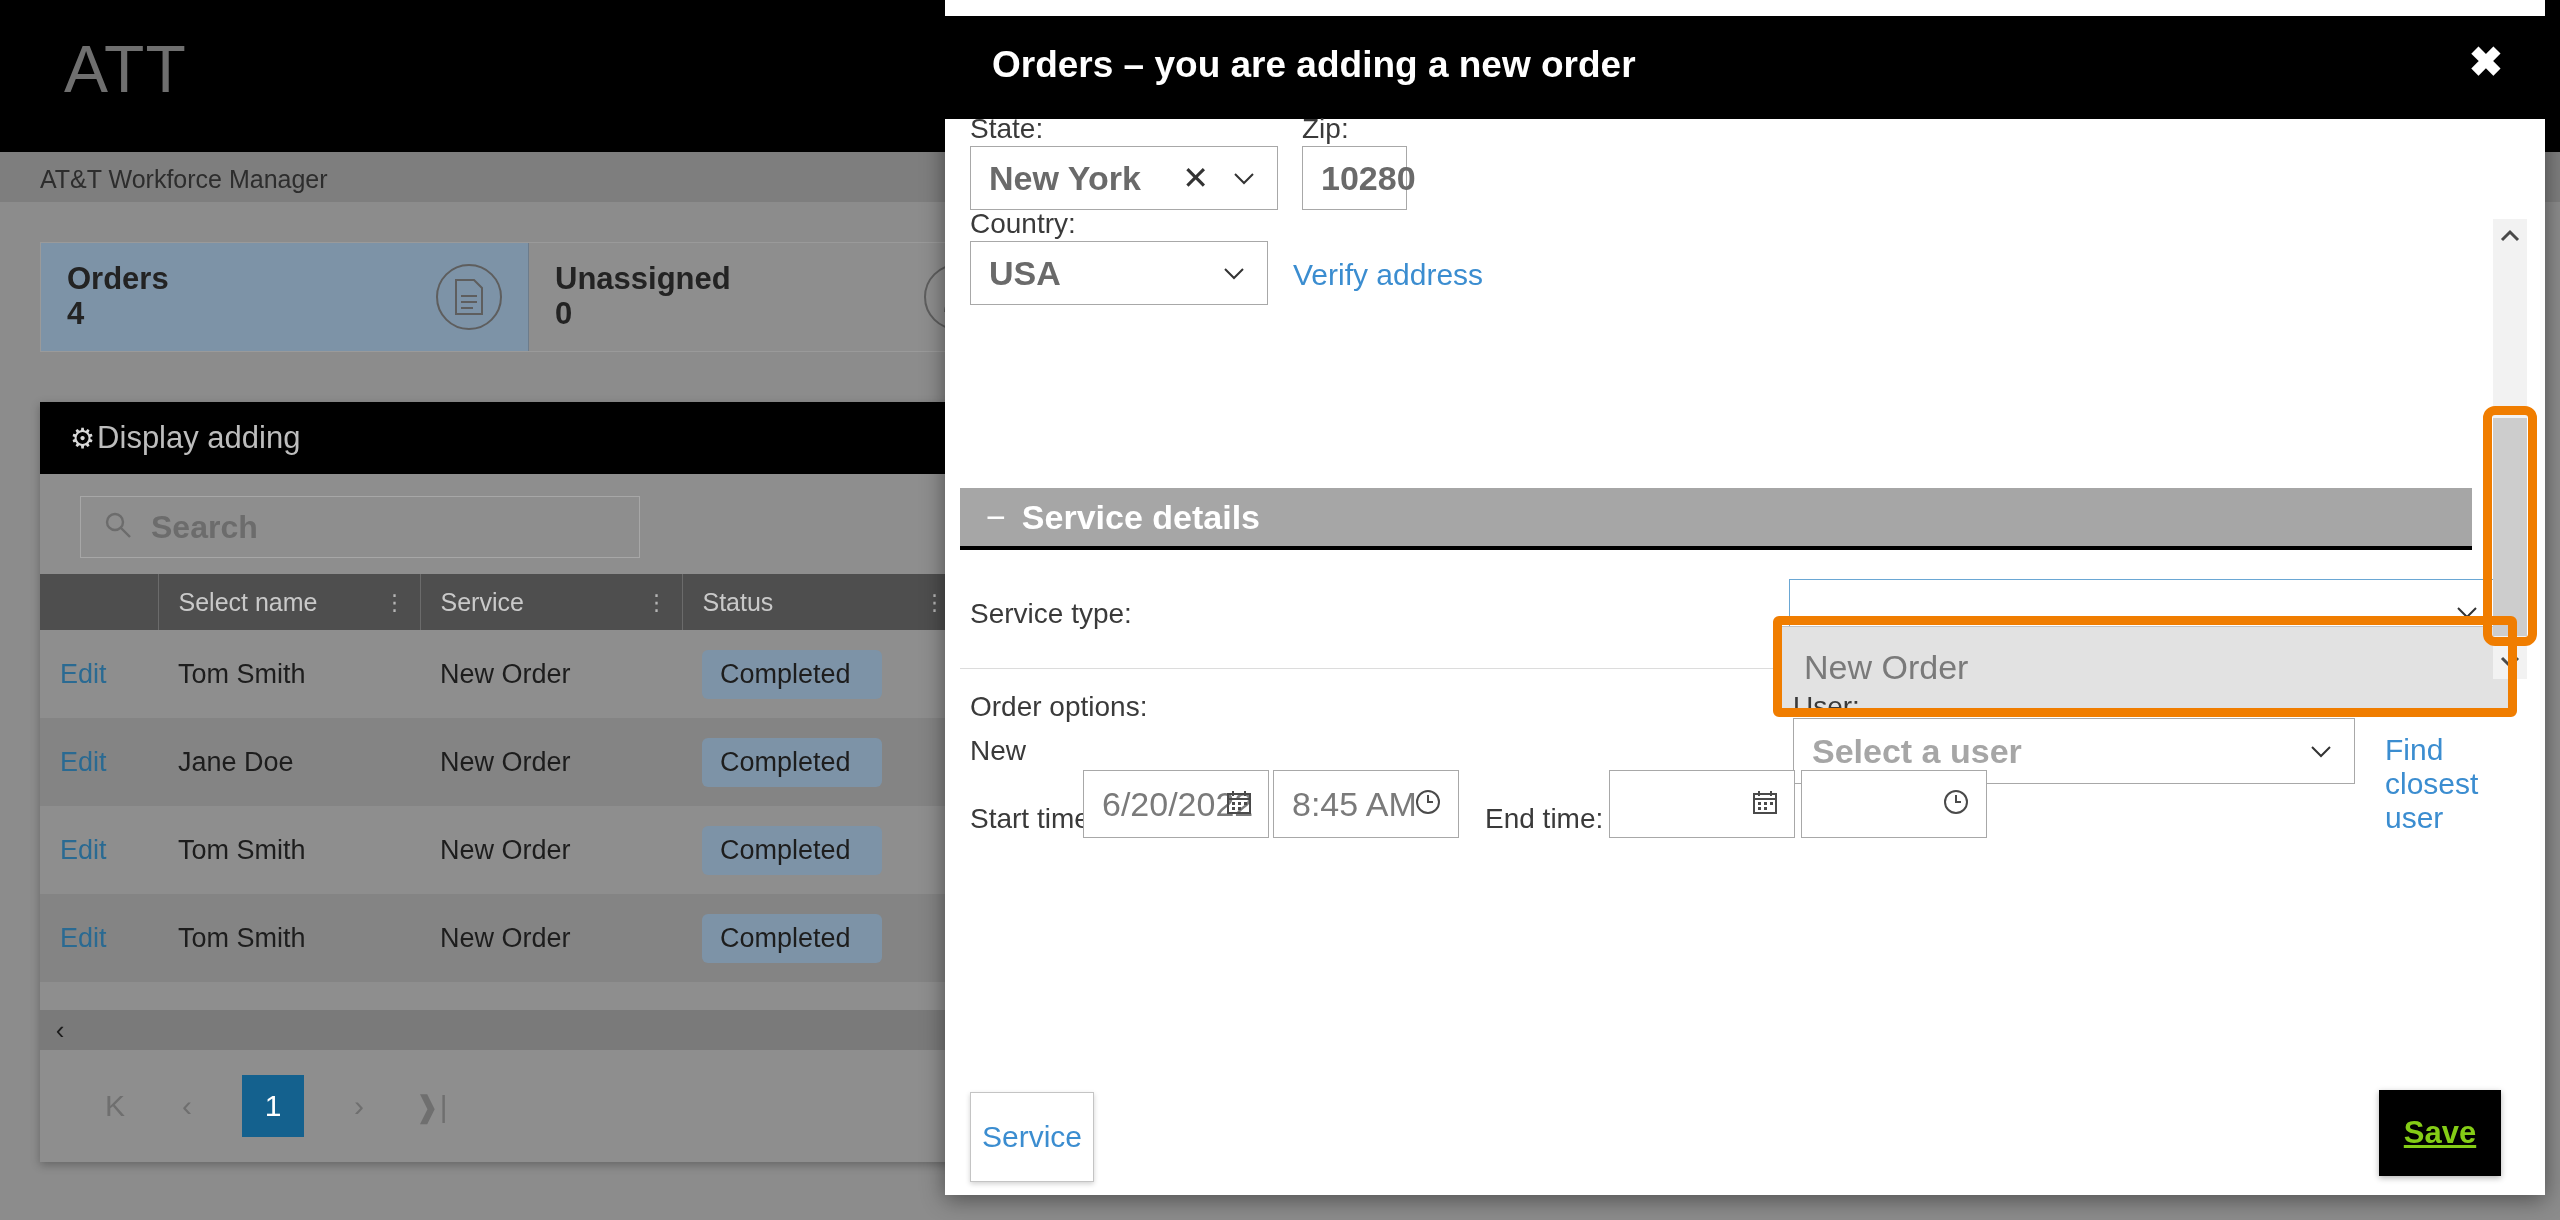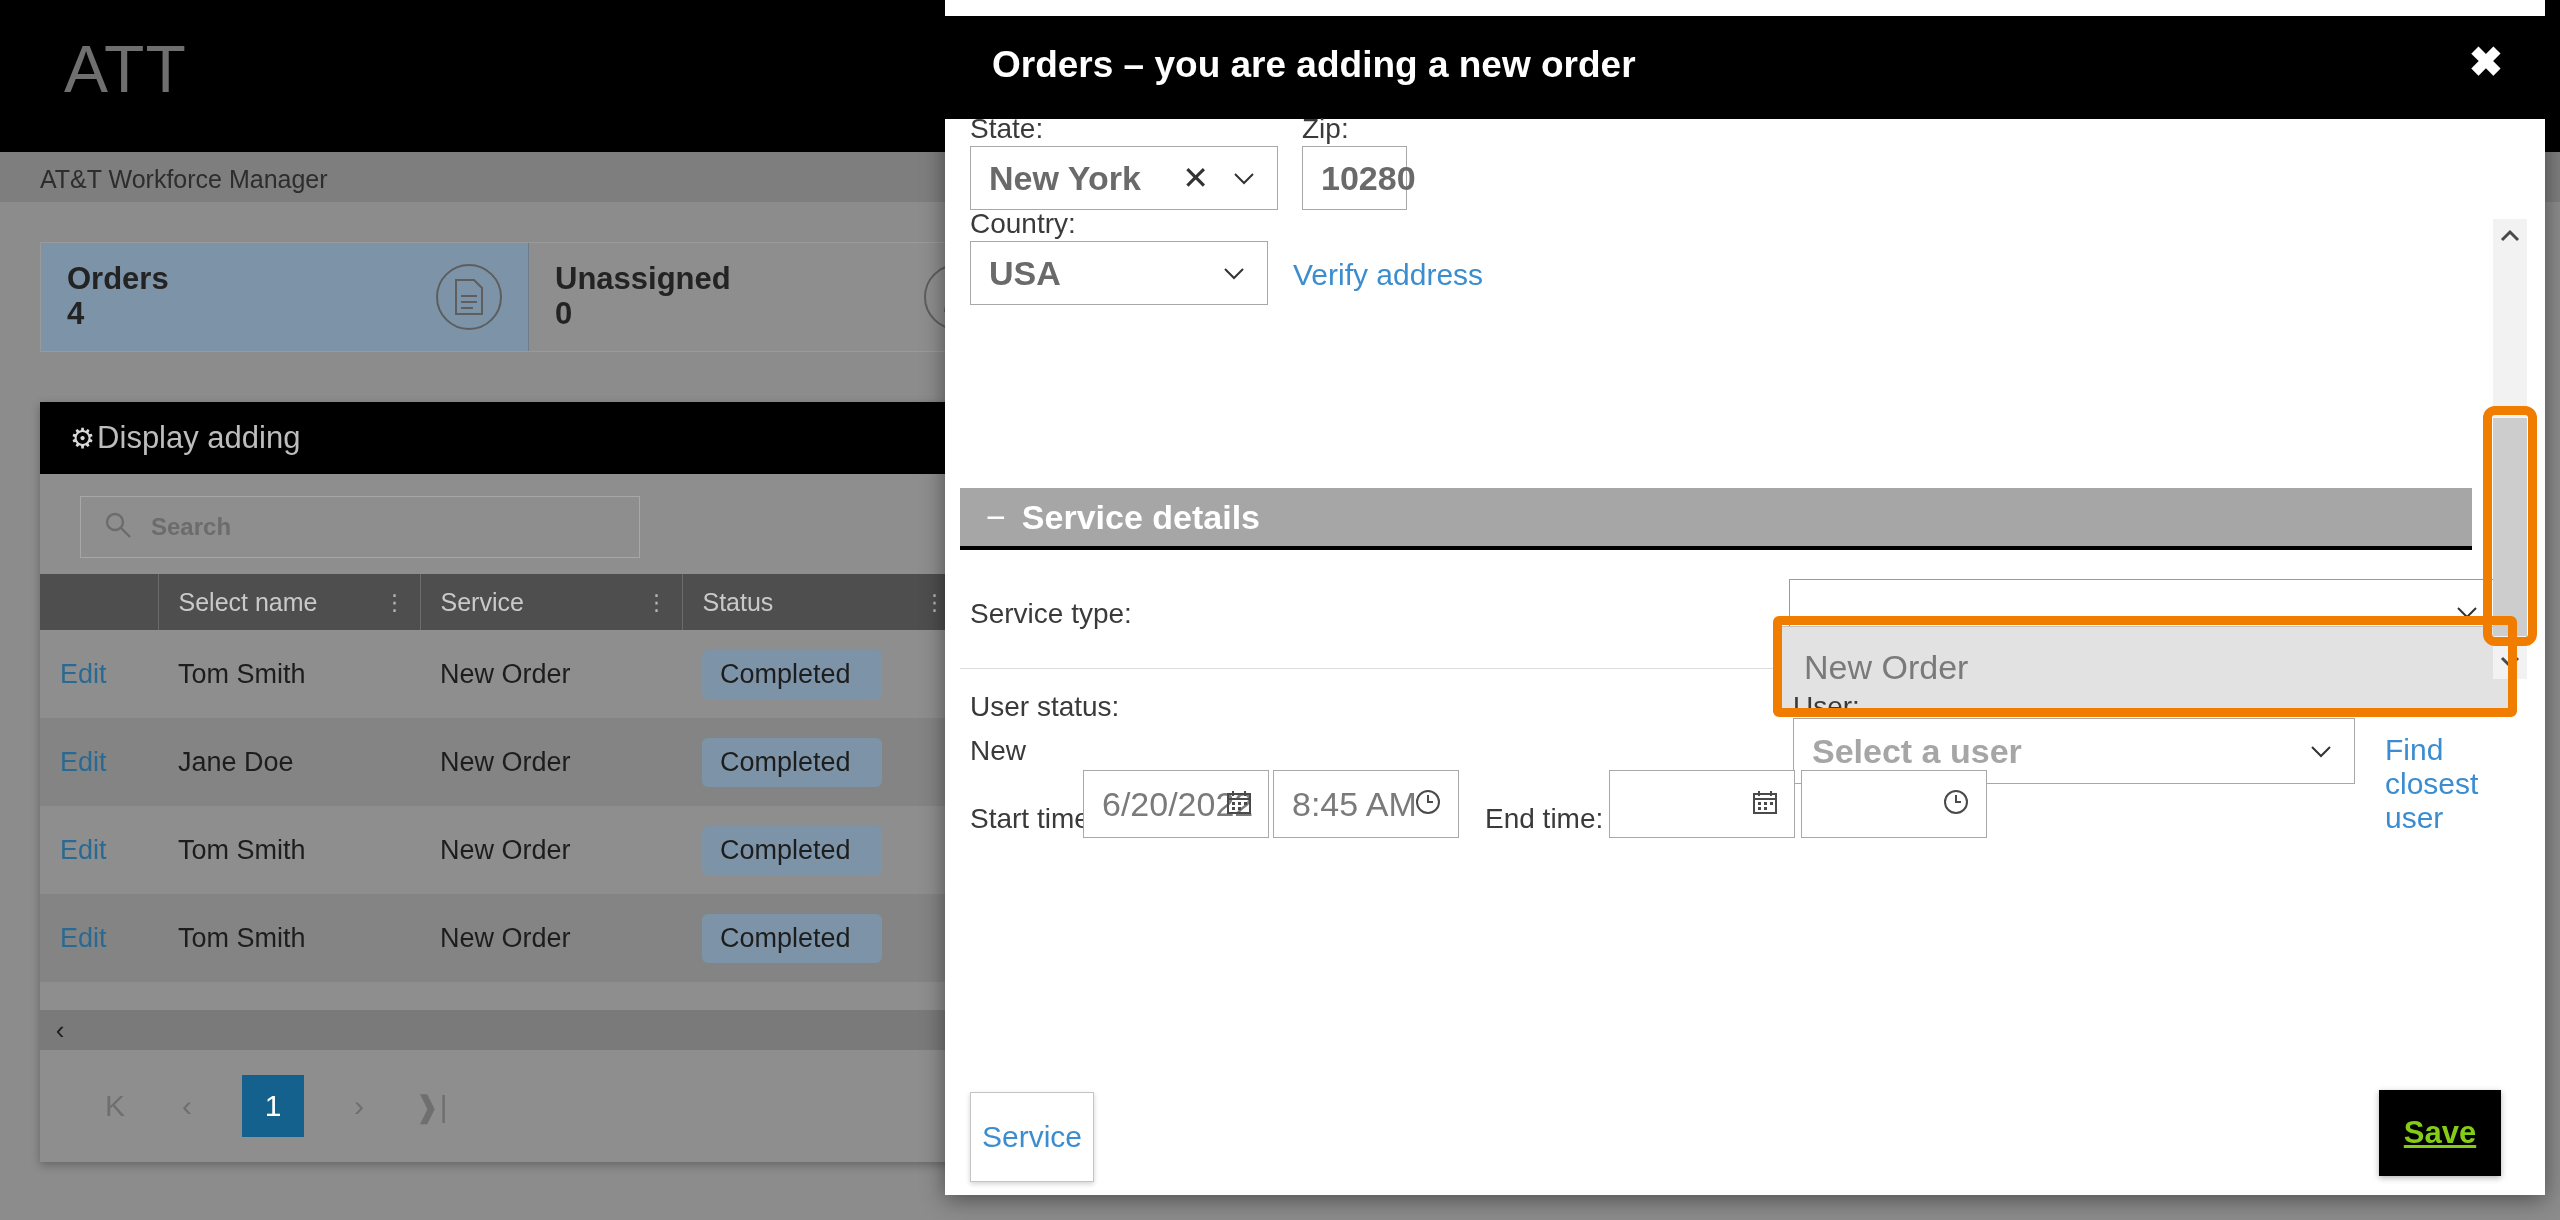--- a/index.html
+++ b/index.html
@@ -85,21 +85,21 @@
     font-size: 31px; color: #bdbdbd;
   }
   .gear-glyph { font-size: 28px; color: #d8d8d8; margin-right: 2px; }
   #search-wrap { padding: 22px 0 16px 40px; }
   #search-box {
     width: 560px; height: 62px;
     border: 1px solid #a7a7a7;
     background: #8e8e8e;
     display: flex; align-items: center; padding-left: 22px;
   }
-  #search-placeholder { font-size: 24px; font-weight: bold; color: #6c6c6c; margin-left: 18px; }
+  #search-placeholder { font-size: 32px; font-weight: bold; color: #6c6c6c; margin-left: 18px; }
 
   table#orders-table { width: 2460px; border-collapse: collapse; table-layout: fixed; }
   table#orders-table th {
     background: #4e4e4e; color: #c9c9c9;
     font-size: 25px; font-weight: normal;
     height: 56px; text-align: left;
     border-right: 1px solid #6b6b6b;
     padding-left: 20px;
     position: relative;
   }
@@ -470,21 +470,21 @@
       </span>
     </div>
 
     <div class="divider-line" style="top:565px;"></div>
 
     <div id="service-type-dropdown">
       <div id="service-type-option">New Order</div>
     </div>
     <div id="dropdown-highlight"></div>
 
-    <div class="fld-label" style="position:absolute;left:25px;top:588px;">User status:</div>
+    <div class="fld-label" style="position:absolute;left:25px;top:588px;">Order options:</div>
     <div style="position:absolute;left:25px;top:632px;font-size:28px;color:#3a3a3a;">New</div>
 
     <div class="fld-label" style="position:absolute;left:848px;top:588px;">User:</div>
     <div class="ctl" style="position:absolute;left:848px;top:615px;width:562px;height:66px;">
       <span class="val light">Select a user</span>
       <span class="chev">
         <svg width="26" height="26" viewBox="0 0 26 26" aria-hidden="true">
             <path d="M4 9 L13 18 L22 9" fill="none" stroke="#333333" stroke-width="2"></path>
           </svg>
       </span>

